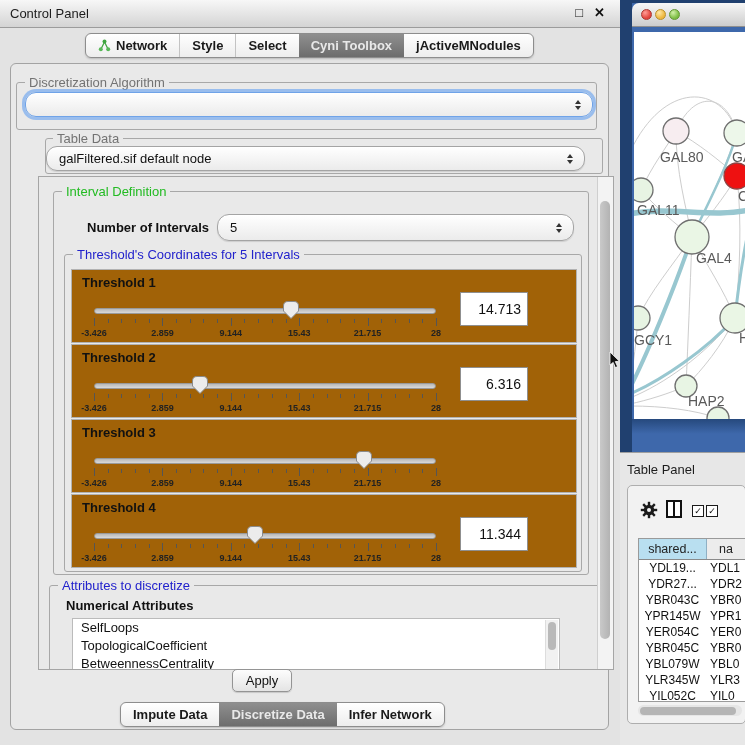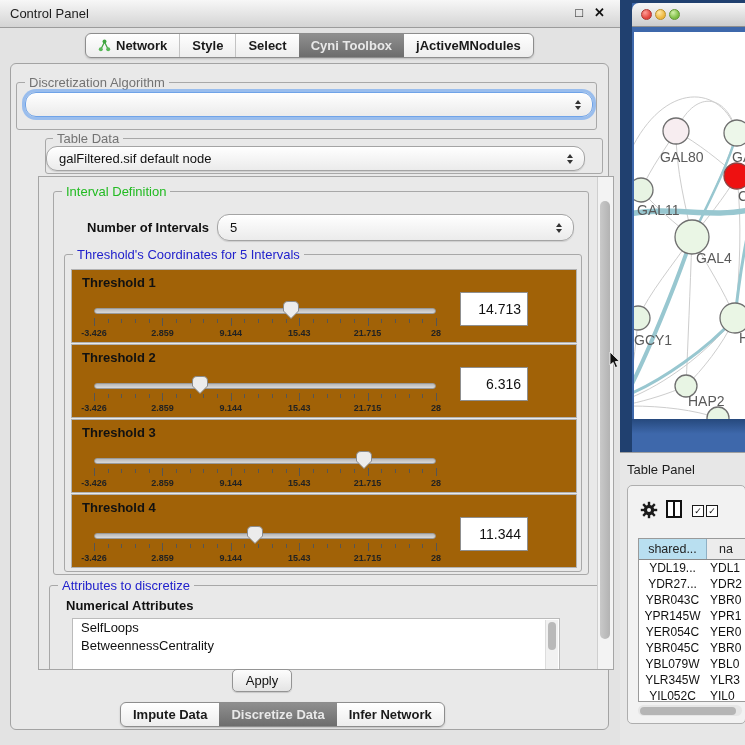--- a/index.html
+++ b/index.html
@@ -375,20 +375,21 @@
           <div class="valbox">11.344</div>
         </div>
       </div>
     </div>
 
     <div class="abs group" style="left:10px;top:408px;width:552px;height:110px;">
       <span class="group-label glabel-blue" style="left:8px;">Attributes to discretize</span>
       <span class="boldlab" style="left:16px;top:12px;">Numerical Attributes</span>
       <div class="attr-list">
         <div class="attr-item">SelfLoops</div>
+        <div class="attr-item">TopologicalCoefficient</div>
         <div class="attr-item">BetweennessCentrality</div>
         <div class="list-vsb">
             <div class="thumb"></div>
           </div>
       </div>
     </div>
 
     <div class="vsb">
       <div class="thumb" style="top:24px;height:438px;"></div>
     </div>

